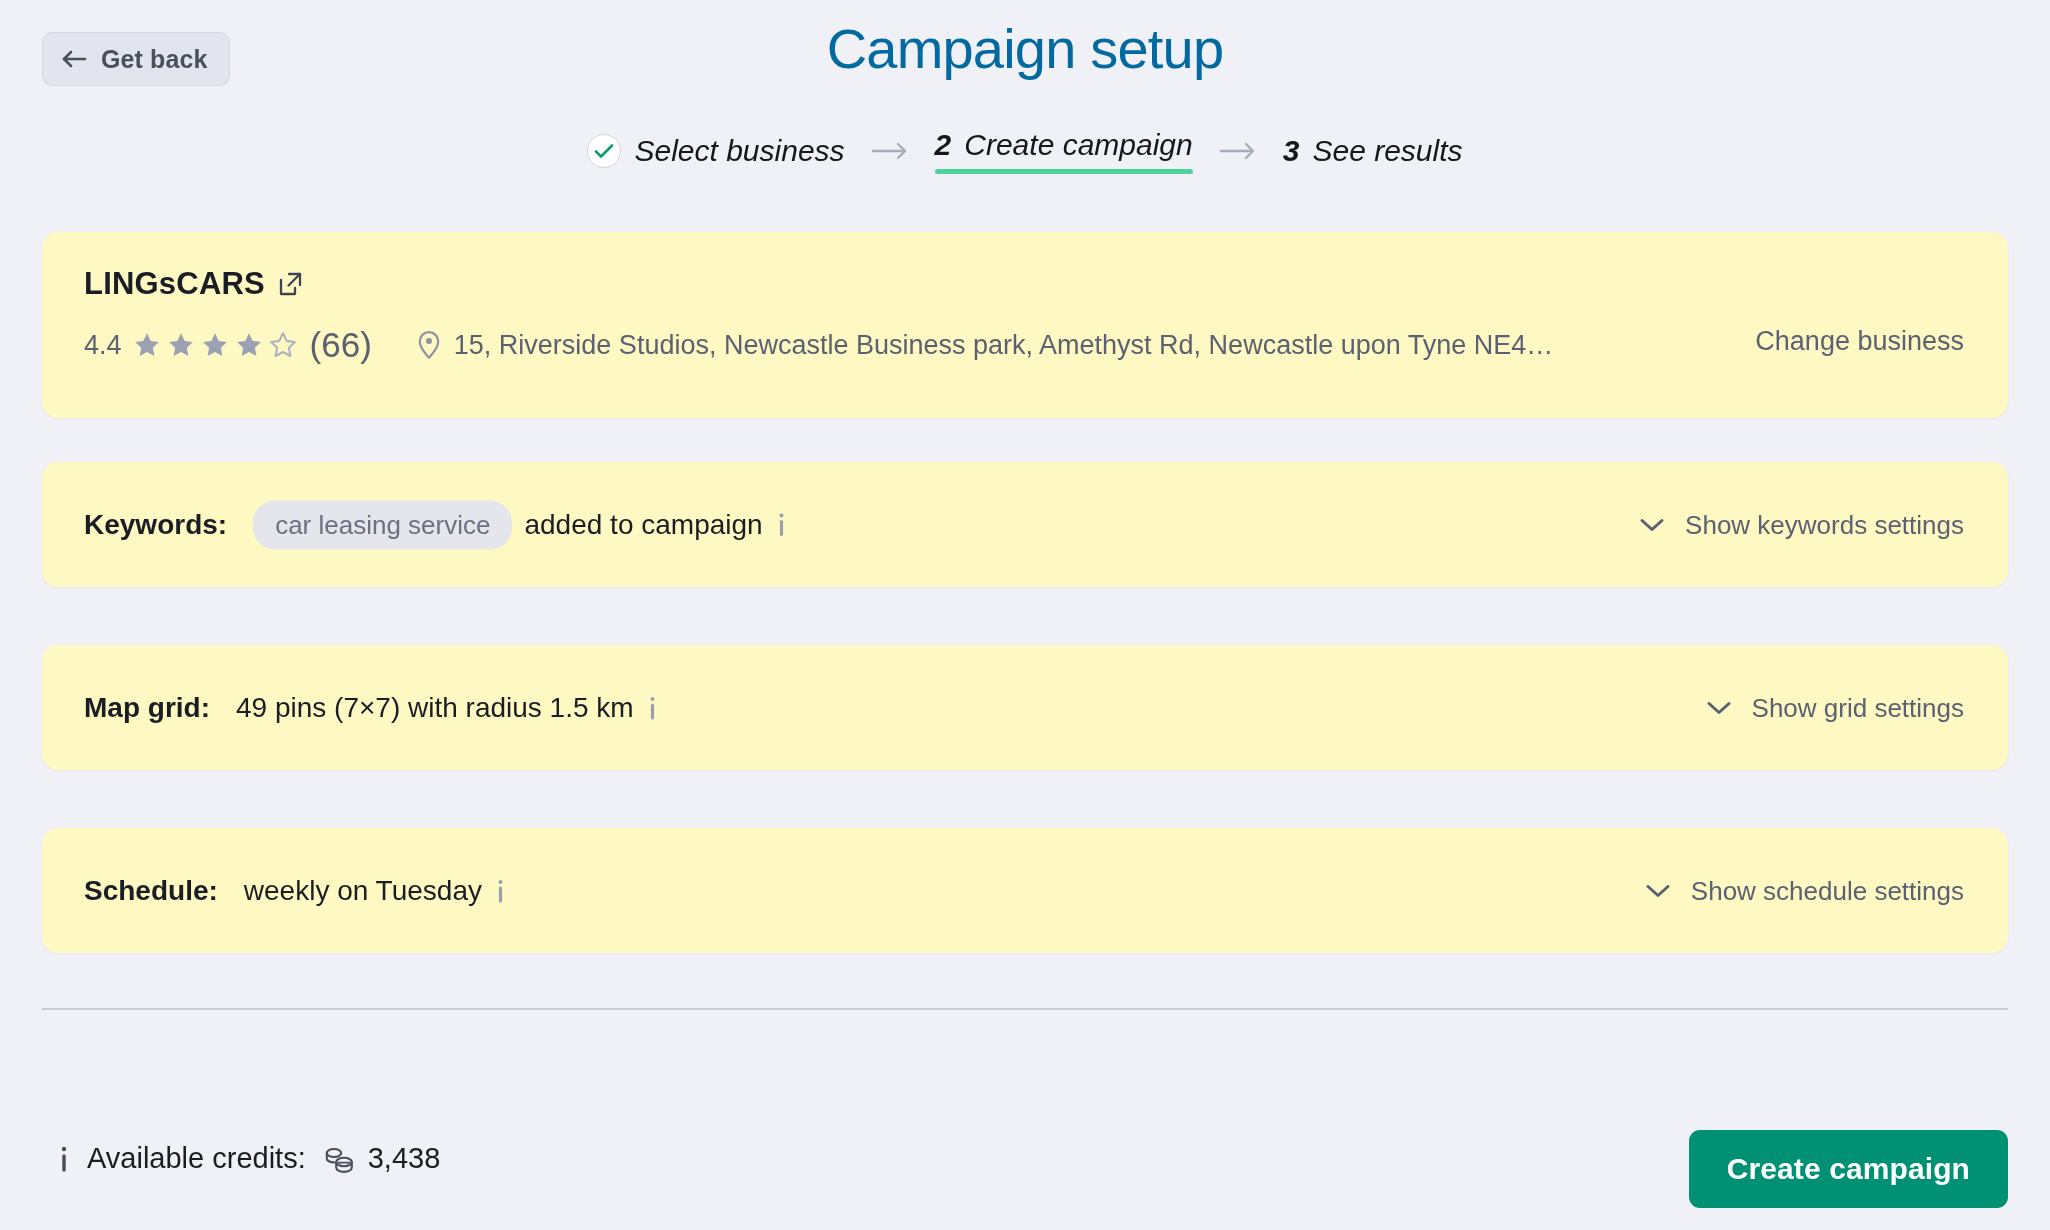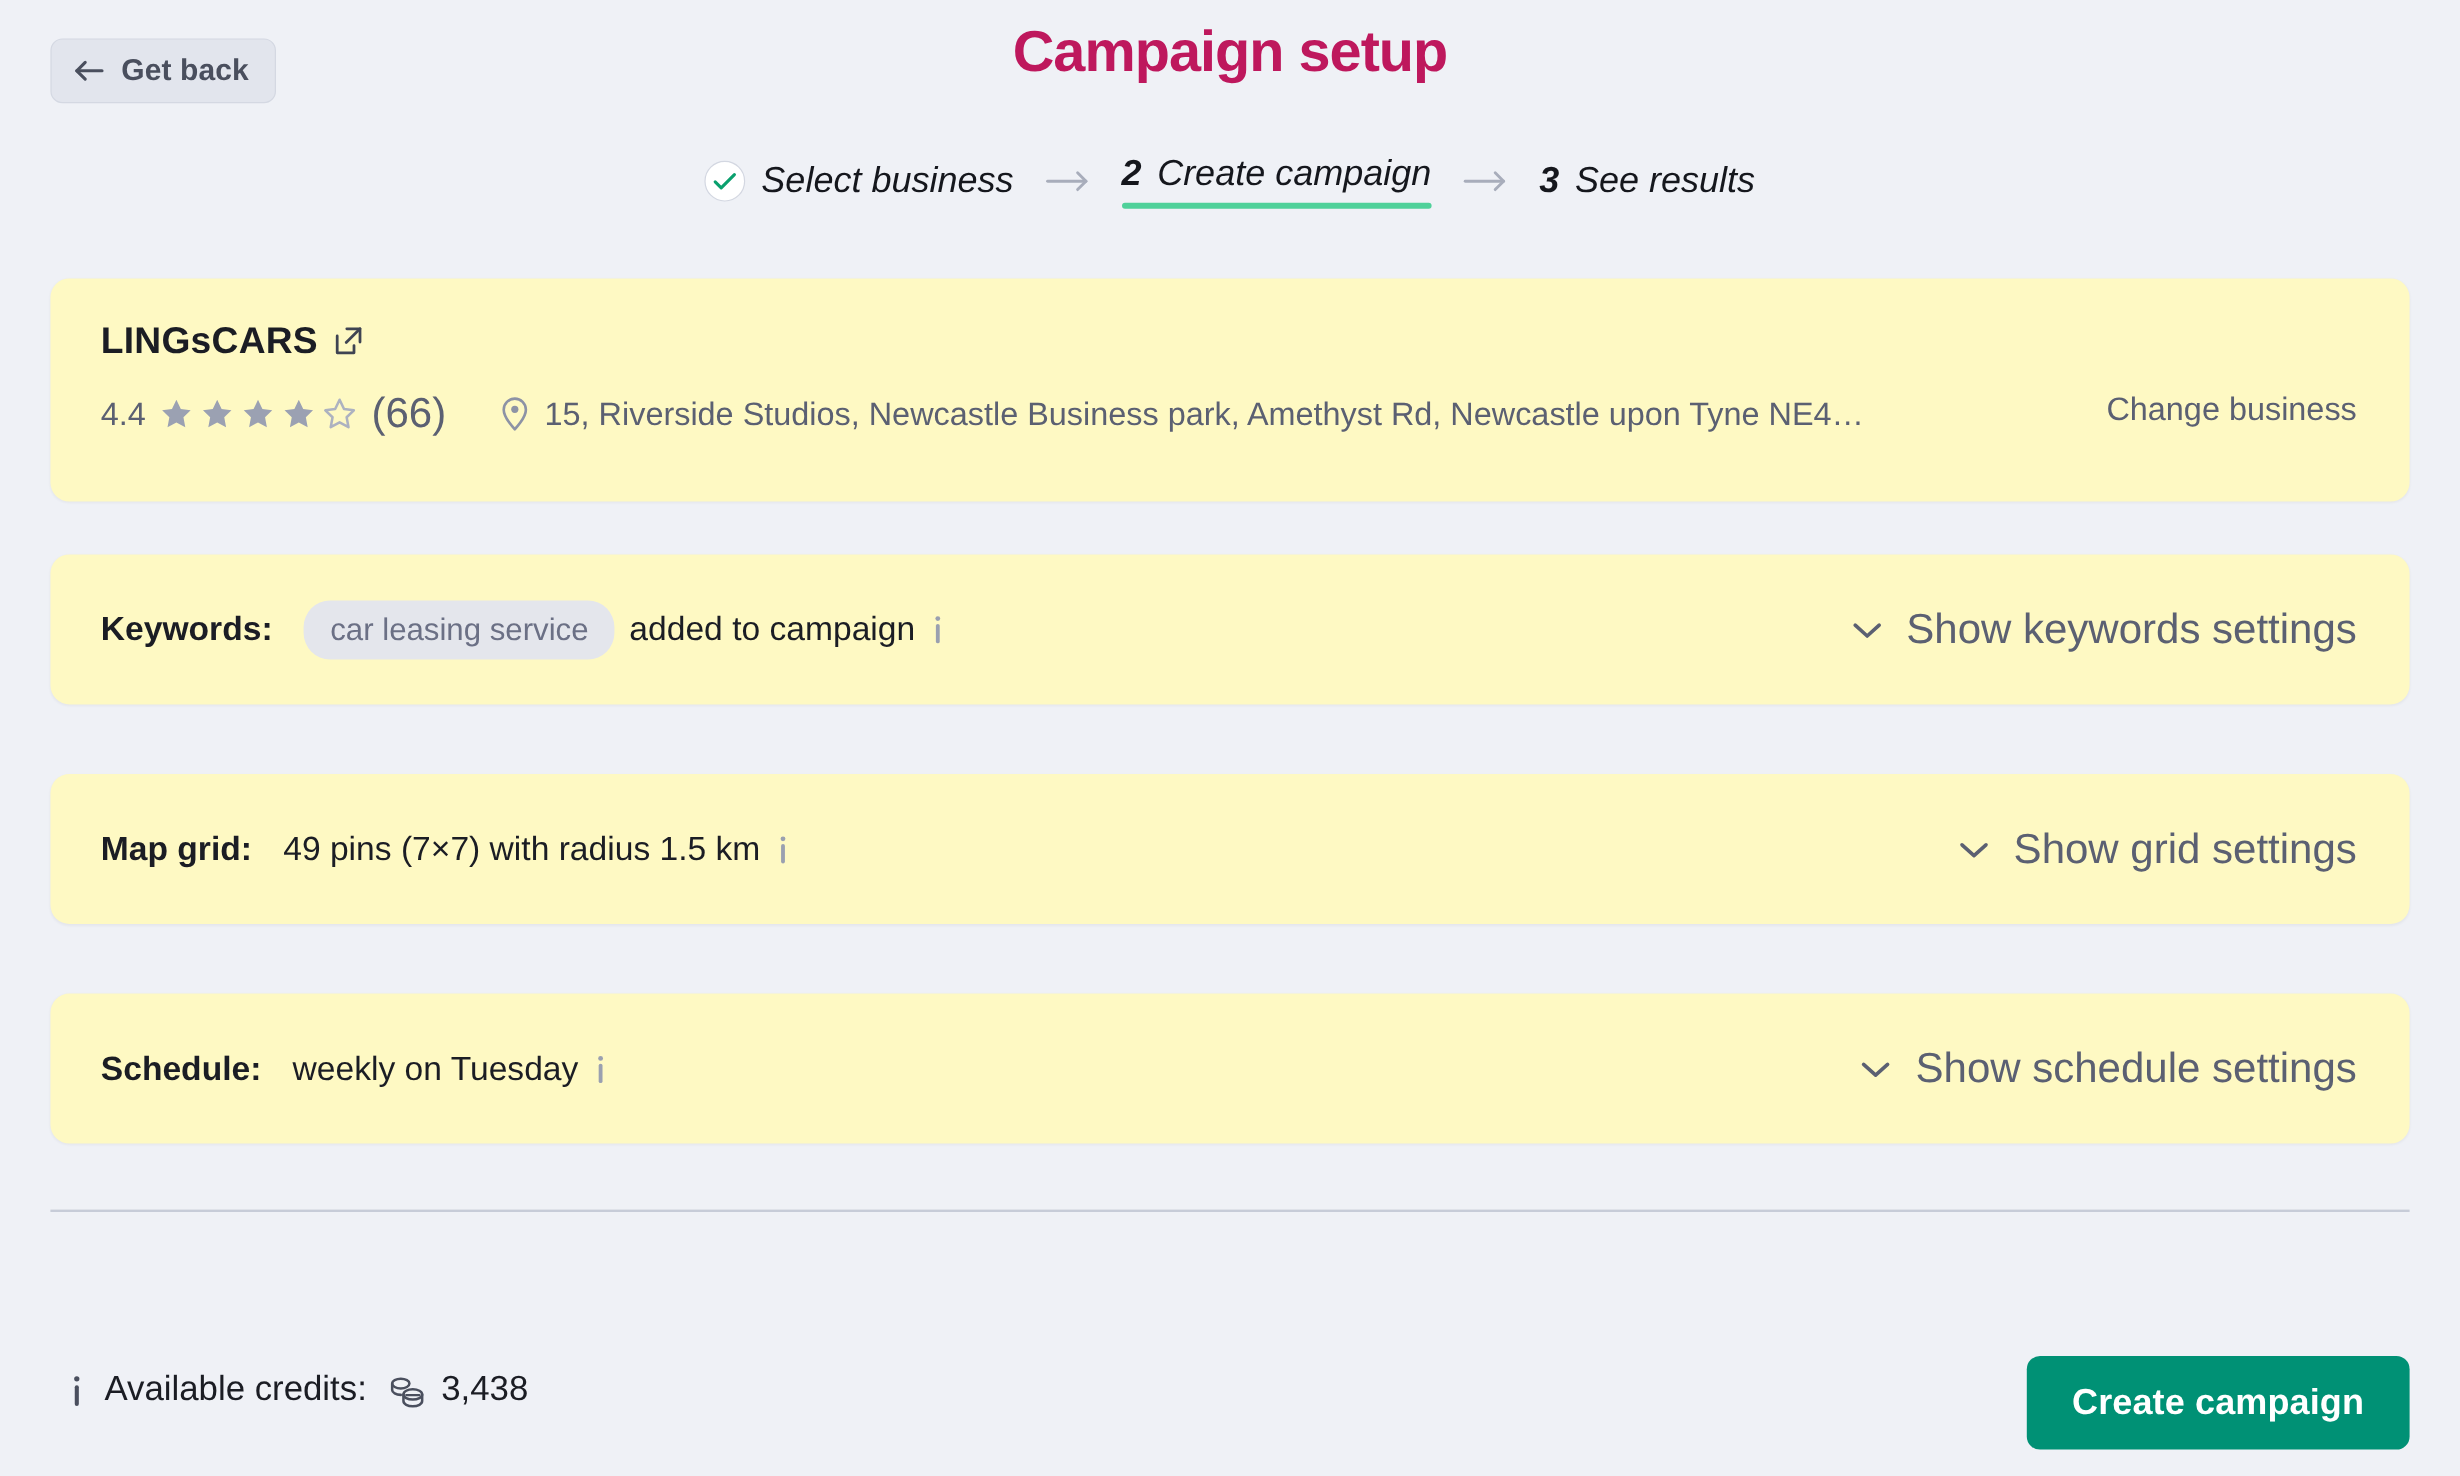--- a/index.html
+++ b/index.html
@@ -32,24 +32,24 @@
   }
   .get-back .lbl {
     font-size: 25px; font-weight: 700; color: #4a4f5e; letter-spacing: .1px;
   }
   .arrow-left { display:block; width:26px; height:22px; }
 
   .page-title {
     position: absolute;
     left: 0; right: 0; top: 16px;
     text-align: center;
-    font-size: 48px;
-    font-weight: 700;
+    font-size: 56px;
+    font-weight: 400;
     letter-spacing: -0.8px;
-    color: #be185d;
+    color: #0369a1;
   }
 
   
   .stepper {
     position: absolute;
     left: 0; right: 0; top: 128px;
     display: flex; align-items: center; justify-content: center;
     gap: 0;
     font-size: 30px;
   }
@@ -124,21 +124,21 @@
     font-size: 26px;
     margin-right: 12px;
   }
   .row-text { color: #1b1d24; }
   .info-i { margin-left: 13px; display: inline-flex; align-items: center; cursor: pointer; }
   .info-i svg { display:block; width: 11px; height: 26px; }
 
   .toggle-link {
     position: absolute; right: 44px; top: 50%; transform: translateY(-50%);
     display: flex; align-items: center; gap: 20px;
-    font-size: 35px; color: #5b6072; cursor: pointer;
+    font-size: 26px; color: #5b6072; cursor: pointer;
   }
   .toggle-link .chev { display:block; width: 26px; height: 16px; flex: none; }
 
   
   .divider {
     position: absolute; left: 42px; top: 1008px;
     width: 1966px; height: 2px; background: #c7ccd8;
   }
 
   .credits {

